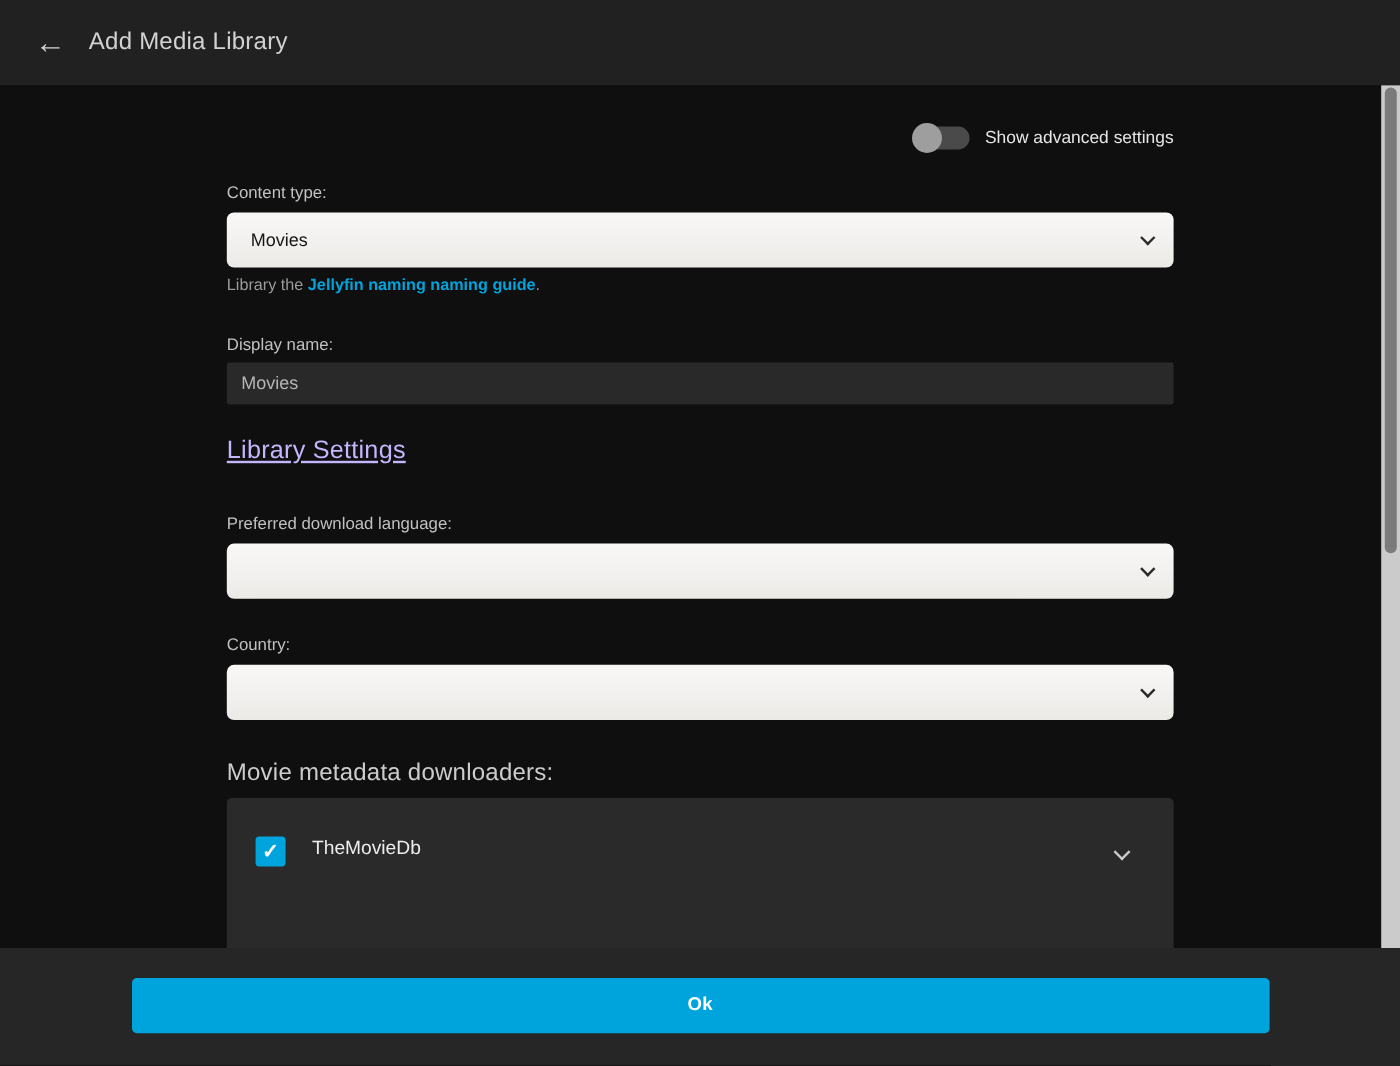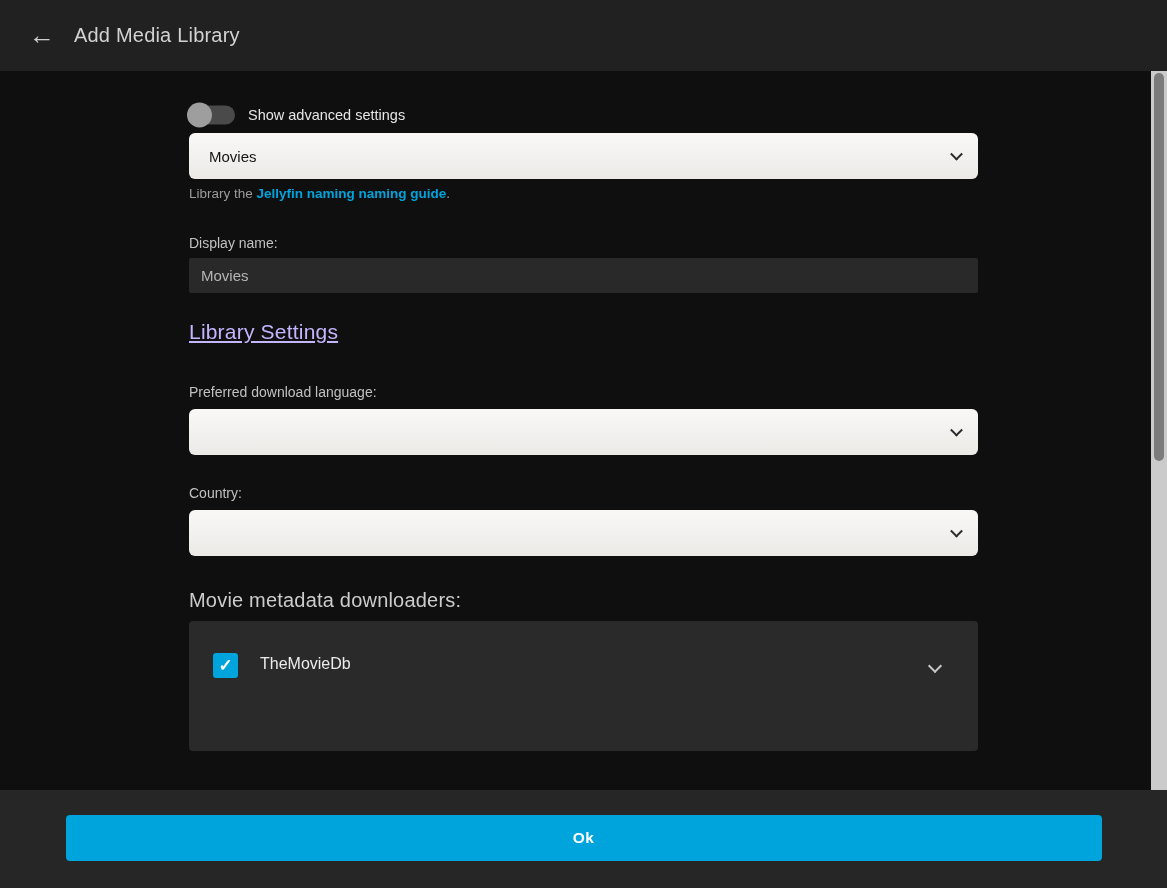--- a/index.html
+++ b/index.html
@@ -32,21 +32,21 @@
   
   .content {
     position: absolute; top: 71px; bottom: 98px; left: 0; right: 0;
     background: #0f0f0f; overflow: hidden; z-index: 1;
   }
   .content-col { width: 789px; margin: 0 auto; }
 
   
   .toggle-row {
     margin-top: 34px;
-    display: flex; align-items: center; gap: 13px;
+    display: flex; justify-content: flex-end; align-items: center; gap: 13px;
   }
   .toggle {
     position: relative; width: 46px; height: 19px; cursor: pointer;
   }
   .toggle-track {
     position: absolute; top: 50%; transform: translateY(-50%);
     width: 46px; height: 19px; border-radius: 10px; background: #4a4a4a;
   }
   .toggle-knob {
     position: absolute; left: -2px; top: 50%; transform: translateY(-50%);
@@ -134,21 +134,21 @@
     transform: rotate(45deg);
   }
 
   
   .footer {
     position: absolute; bottom: 0; left: 0; right: 0; height: 98px;
     background: #262626; z-index: 30;
     display: flex; align-items: flex-start; justify-content: center;
   }
   .ok-btn {
-    margin-top: 25px; width: 1036px; height: 46px;
+    margin-top: 25px; width: 948px; height: 46px;
     background: #00a4dc; border: none; border-radius: 4px;
     color: #ffffff; font-size: 15.5px; font-weight: 600; cursor: pointer;
     font-family: "Liberation Sans", sans-serif;
     letter-spacing: 0.3px;
   }
 
   
   .scrollbar {
     position: absolute; top: 71px; right: 0; width: 16px; height: 719px;
     background: #cbcbcb; z-index: 10;
@@ -172,20 +172,21 @@
   <div class="content-col">
 
     <div class="toggle-row">
       <div class="toggle">
         <div class="toggle-track"></div>
         <div class="toggle-knob"></div>
       </div>
       <div class="toggle-label">Show advanced settings</div>
     </div>
 
+    <div class="field-label lbl-content-type">Content type:</div>
     <div class="select">
       <span>Movies</span>
       <span class="chev"></span>
     </div>
     <div class="helper">
       <span>Library the </span><a>Jellyfin naming naming guide</a><span>.</span>
     </div>
 
     <div class="field-label lbl-display-name">Display name:</div>
     <input class="text-input" type="text" value="Movies" style="">

